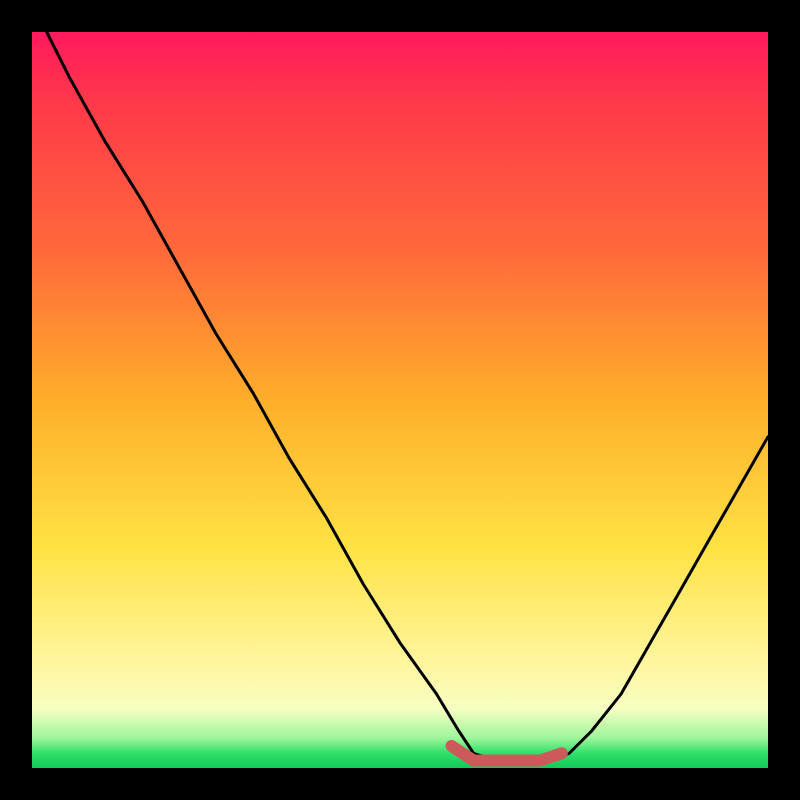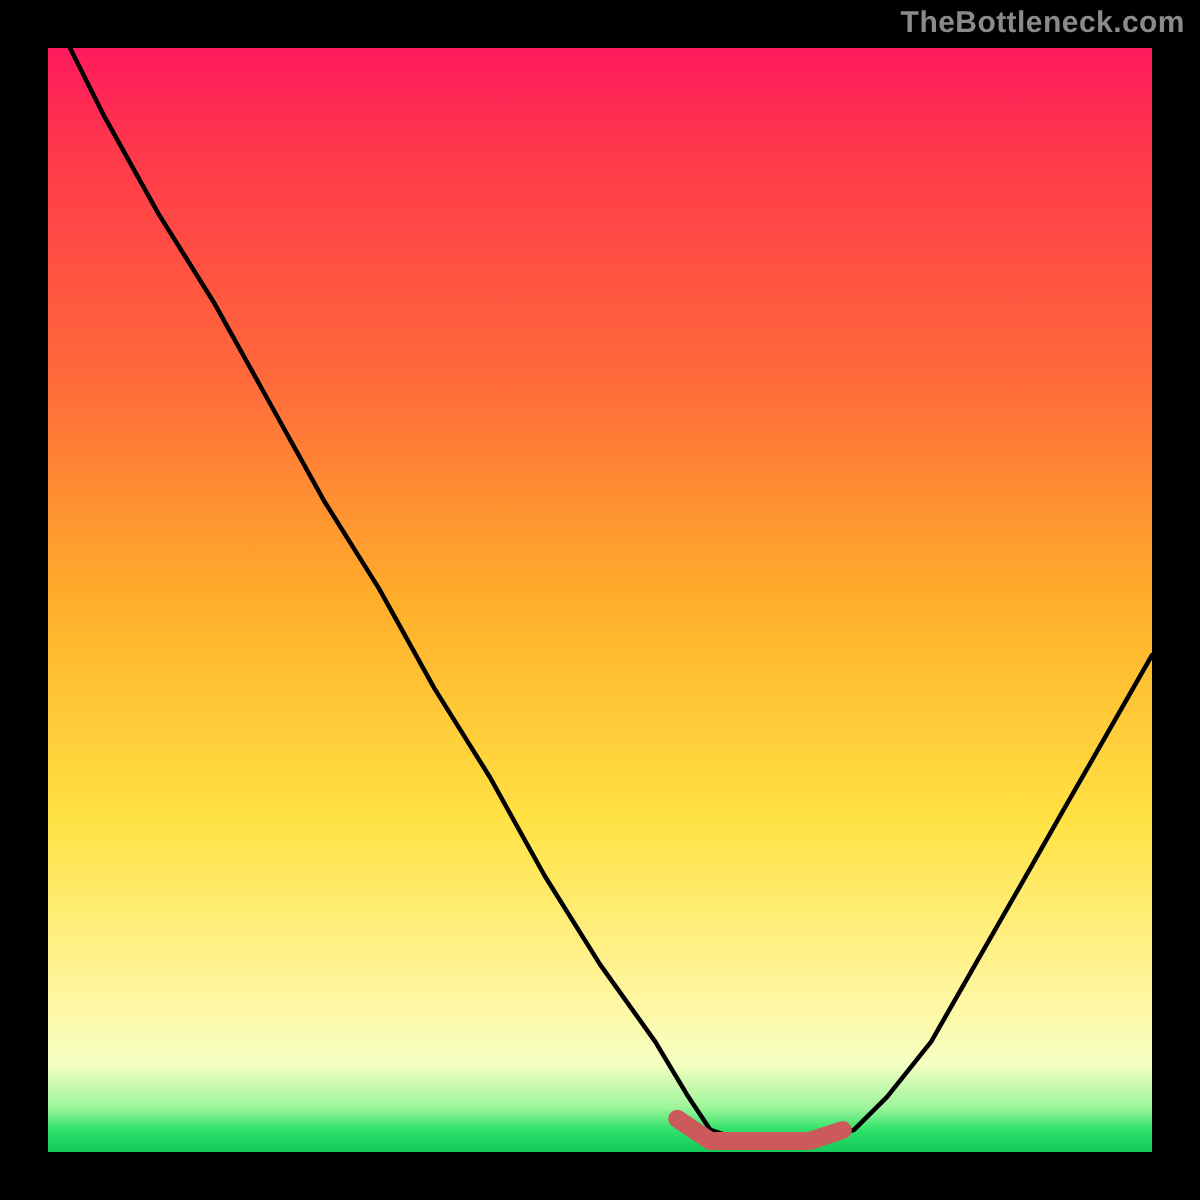--- a/index.html
+++ b/index.html
@@ -64,21 +64,20 @@
     color: #8a8a8a;
     letter-spacing: 0.3px;
     user-select: none;
   }
 </style>
 </head>
 <body>
 
 <div class="frame">
 
-  <div class="watermark">TheBottleneck.com</div>
 
   <div class="plot-area">
     <div class="gradient-bg"></div>
 
     <svg class="curve-svg" viewBox="0 0 736 736" preserveAspectRatio="none">
       <path id="curve-path" fill="none" stroke-width="3" stroke-linecap="round" stroke-linejoin="round" d="M14.7 0.0 L36.8 44.2 L73.6 110.4 L110.4 169.3 L147.2 235.5 L184.0 301.8 L220.8 360.6 L257.6 426.9 L294.4 485.8 L331.2 552.0 L368.0 610.9 L404.8 662.4 L426.9 699.2 L441.6 721.3 L463.7 728.6 L485.8 728.6 L515.2 728.6 L537.3 721.3 L559.4 699.2 L588.8 662.4 L618.2 610.9 L647.7 559.4 L677.1 507.8 L706.6 456.3 L736.0 404.8" stroke="#000000"></path>
       <path id="marker-path" fill="none" stroke-width="12" stroke-linecap="round" stroke-linejoin="round" d="M419.5 713.9 L441.6 728.6 L463.7 728.6 L485.8 728.6 L507.8 728.6 L529.9 721.3" stroke="#cc5a5a"></path>
     </svg>
   </div>
 

